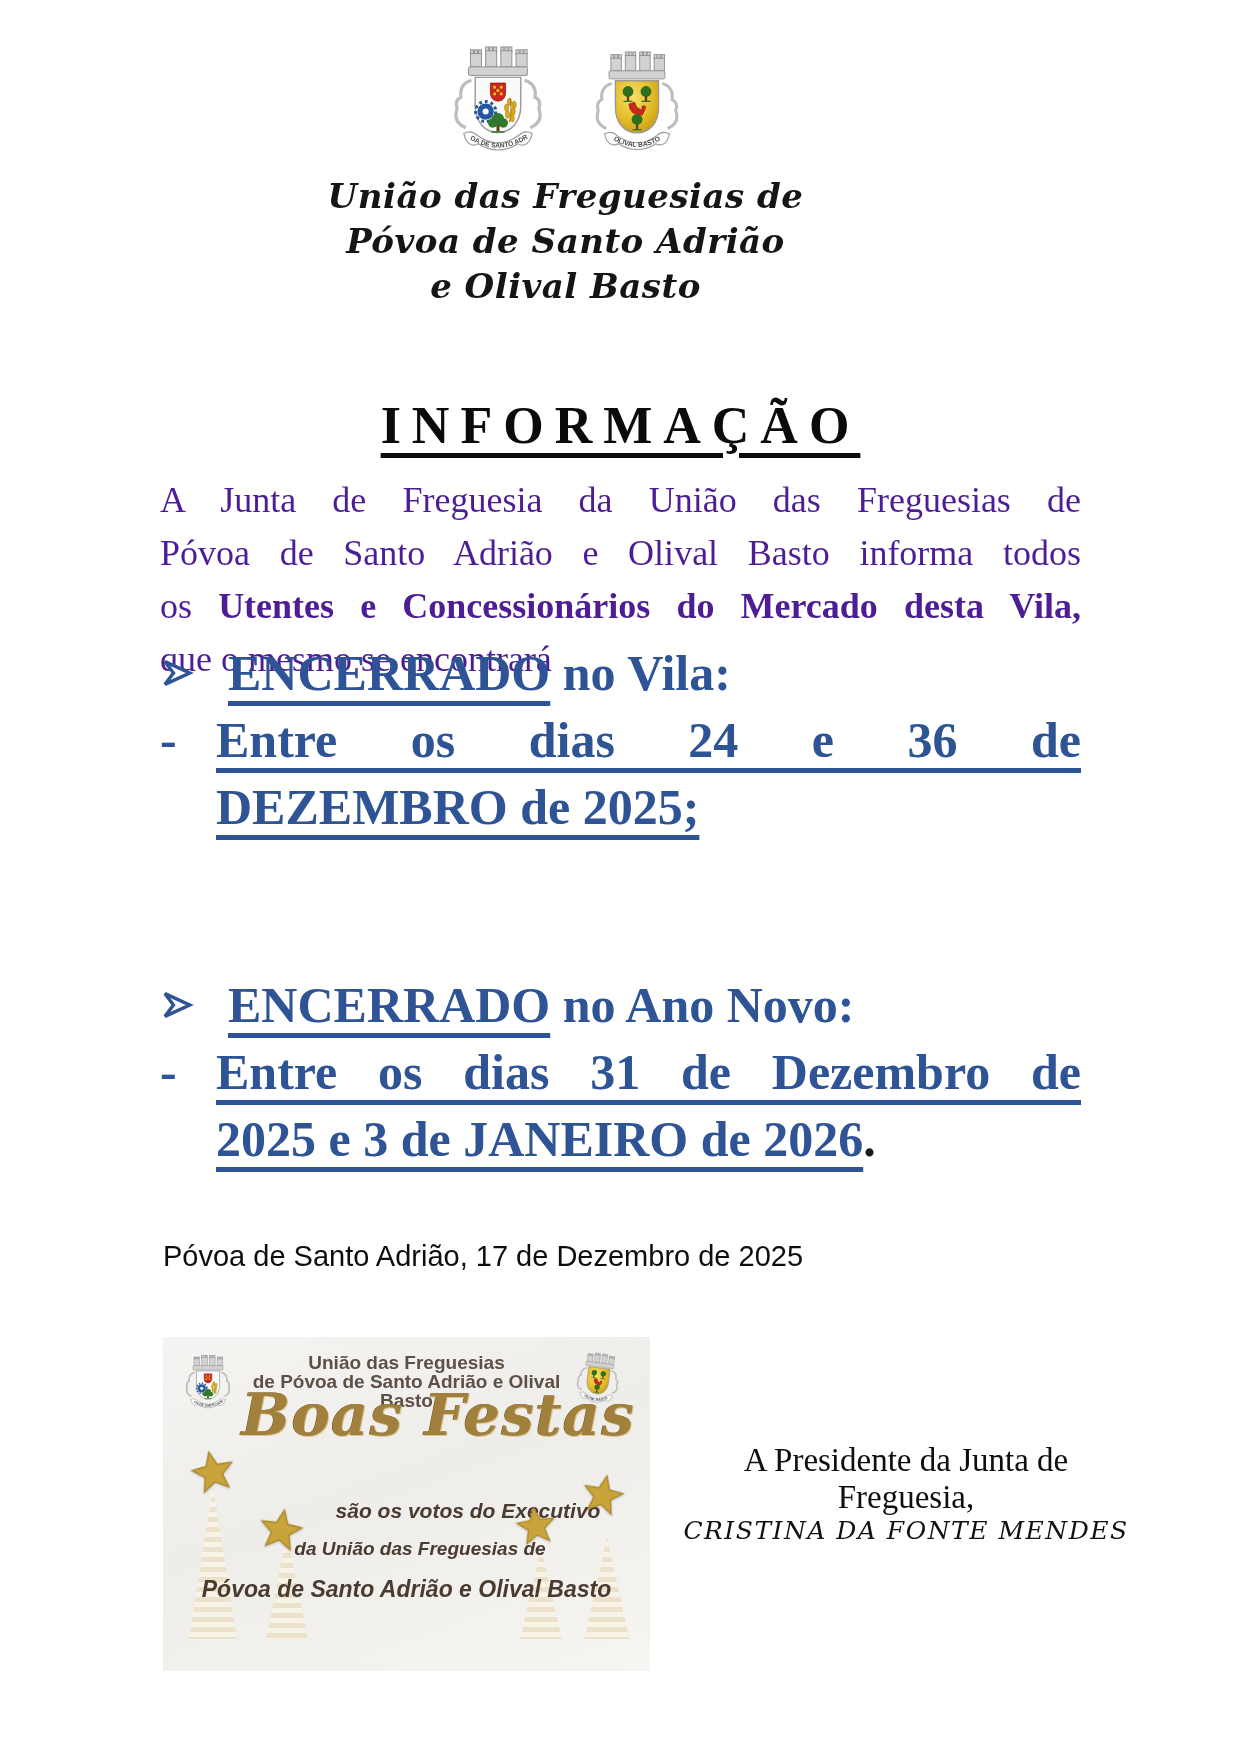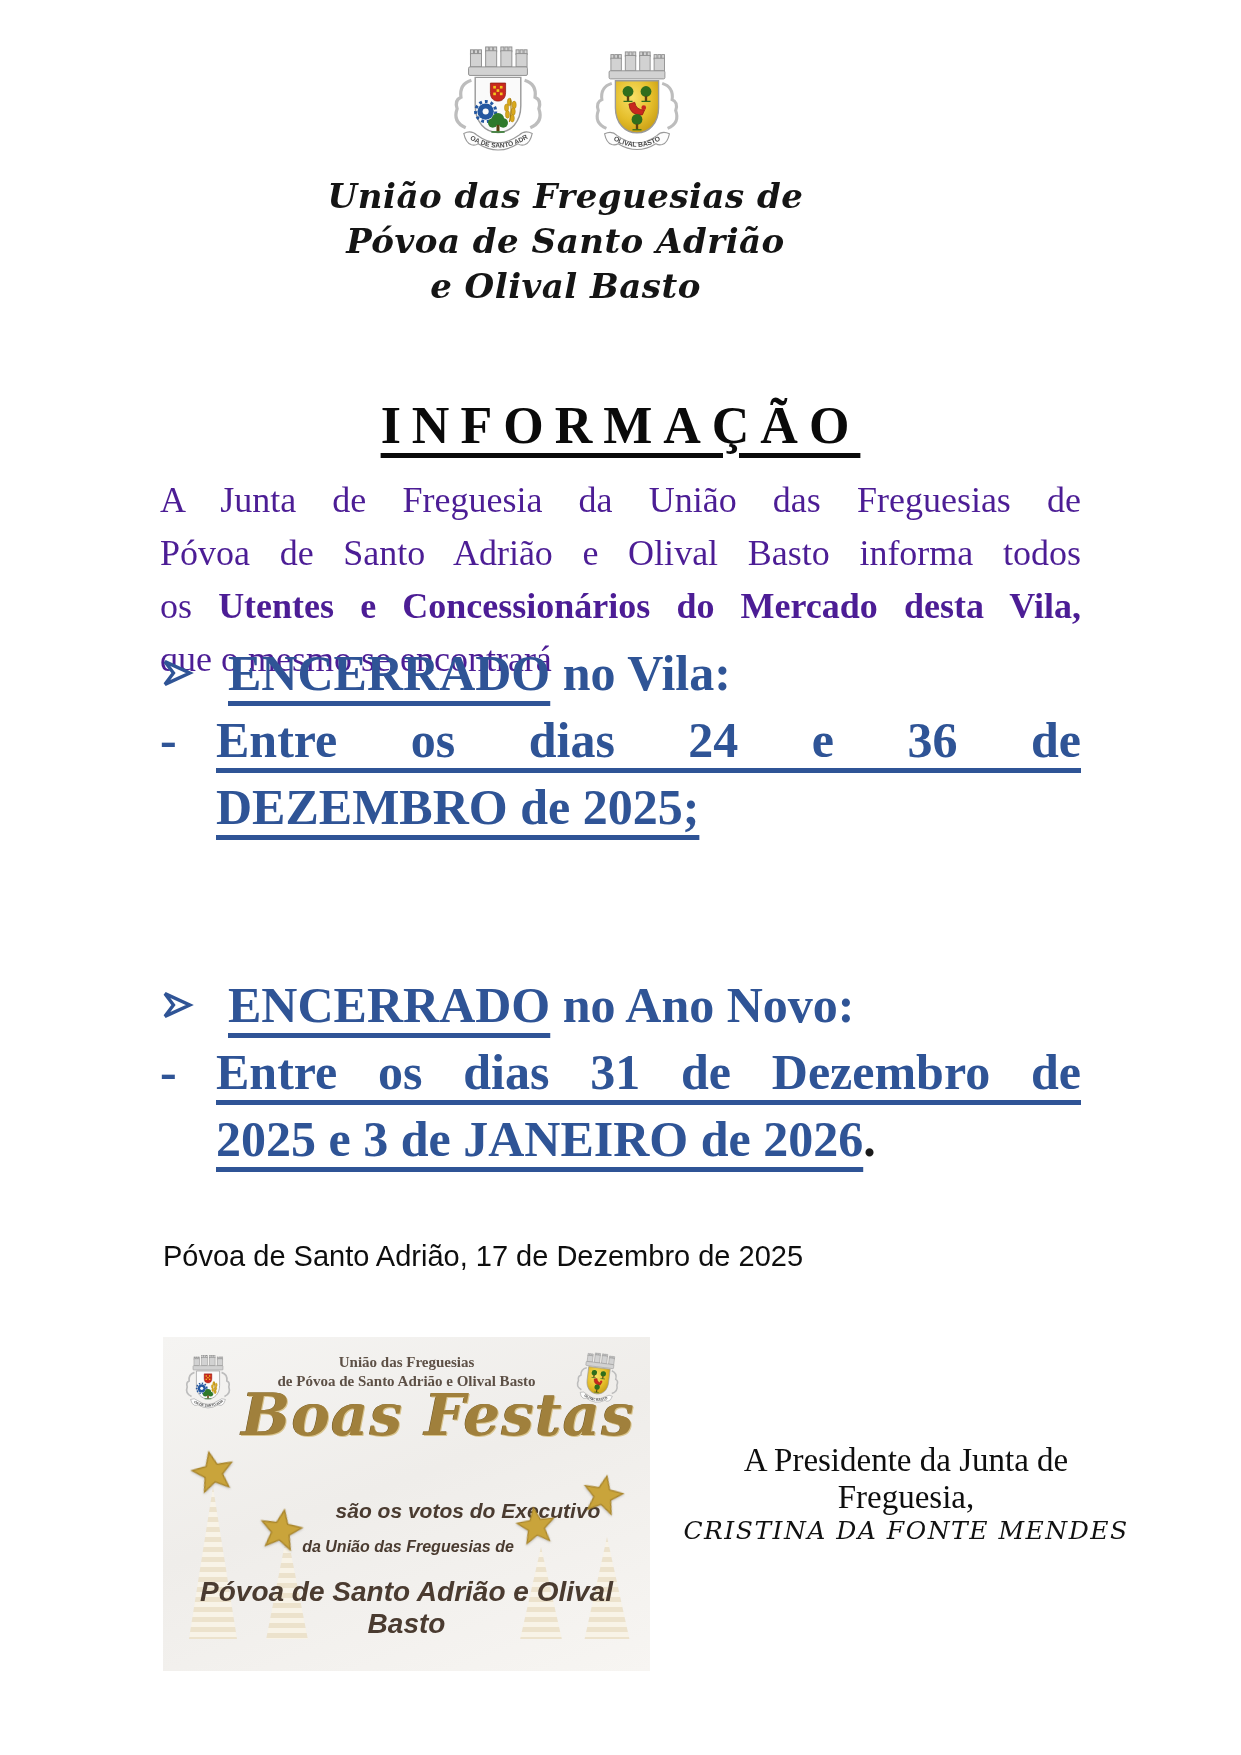--- a/index.html
+++ b/index.html
@@ -40,21 +40,21 @@
   .n-dot{color:#1a1a1a;font-weight:bold;}
 
   
   .dateline{position:absolute;top:1240px;left:163px;font-family:"Liberation Sans",sans-serif;
             font-size:29px;color:#0e0e0e;}
 
   
   .card{position:absolute;top:1337px;left:163px;width:487px;height:334px;overflow:hidden;
         background:linear-gradient(160deg,#f5f4f2 0%,#efedea 45%,#f7f5f2 100%);}
   .card-org{position:absolute;top:16px;left:70px;width:347px;text-align:center;
-            font-family:Liberation Serif, serif;font-weight:bold;font-size:15px;
+            font-family:Liberation Sans, sans-serif;font-weight:bold;font-size:19px;
             line-height:19px;color:#5d5046;}
   .crest-sm{position:absolute;width:58px;height:66px;}
   .crest-sm.left{top:14px;left:16px;}
   .crest-sm.right{top:12px;left:408px;width:54px;height:62px;transform:rotate(7deg);}
   .boas{position:absolute;top:44px;left:0;width:550px;text-align:center;
         font-family:"DejaVu Serif",serif;font-style:italic;font-weight:bold;font-size:58px;
         color:#a0803c;text-shadow:1px 1px 0 #d9c590, -0.5px -0.5px 0 #6e5523;letter-spacing:1px;}
   .tree{position:absolute;bottom:32px;z-index:1;
         background:repeating-linear-gradient(180deg,#ece2cc 0 5px,#f8f3e7 5px 10px);
         clip-path:polygon(50% 0,90% 100%,10% 100%);filter:drop-shadow(0 2px 2px rgba(0,0,0,0.12));}
@@ -63,22 +63,22 @@
   .tree.t3{left:352px;width:52px;height:92px;}
   .tree.t4{left:416px;width:56px;height:102px;}
   .star{position:absolute;z-index:3;filter:drop-shadow(0 1px 1px rgba(0,0,0,0.2));}
   .star.s1{top:112px;left:27px;width:46px;height:46px;transform:rotate(-12deg);}
   .star.s2{top:170px;left:95px;width:46px;height:46px;transform:rotate(10deg);}
   .star.s3{top:168px;left:352px;width:42px;height:42px;transform:rotate(-8deg);}
   .star.s4{top:136px;left:418px;width:44px;height:44px;transform:rotate(12deg);}
   .card-msg{position:absolute;z-index:2;font-family:"Liberation Sans",sans-serif;
             font-weight:bold;font-style:italic;color:#4a3b30;text-align:center;}
   .card-msg.m1{top:162px;left:138px;width:334px;font-size:21px;}
-  .card-msg.m2{top:201px;left:78px;width:334px;font-size:16px;}
-  .card-msg.m3{top:239px;left:0;width:487px;font-size:28px;}
+  .card-msg.m2{top:201px;left:90px;width:334px;font-size:19px;}
+  .card-msg.m3{top:239px;left:0;width:487px;font-size:23px;}
 
   
   .signature{position:absolute;top:1442px;left:678px;width:456px;text-align:center;}
   .sig-role{font-size:33px;color:#0e0e0e;}
   .sig-name{font-family:"DejaVu Serif",serif;font-style:italic;font-size:25px;
             letter-spacing:1.5px;color:#111;}
 </style>
 </head>
 <body>
 

